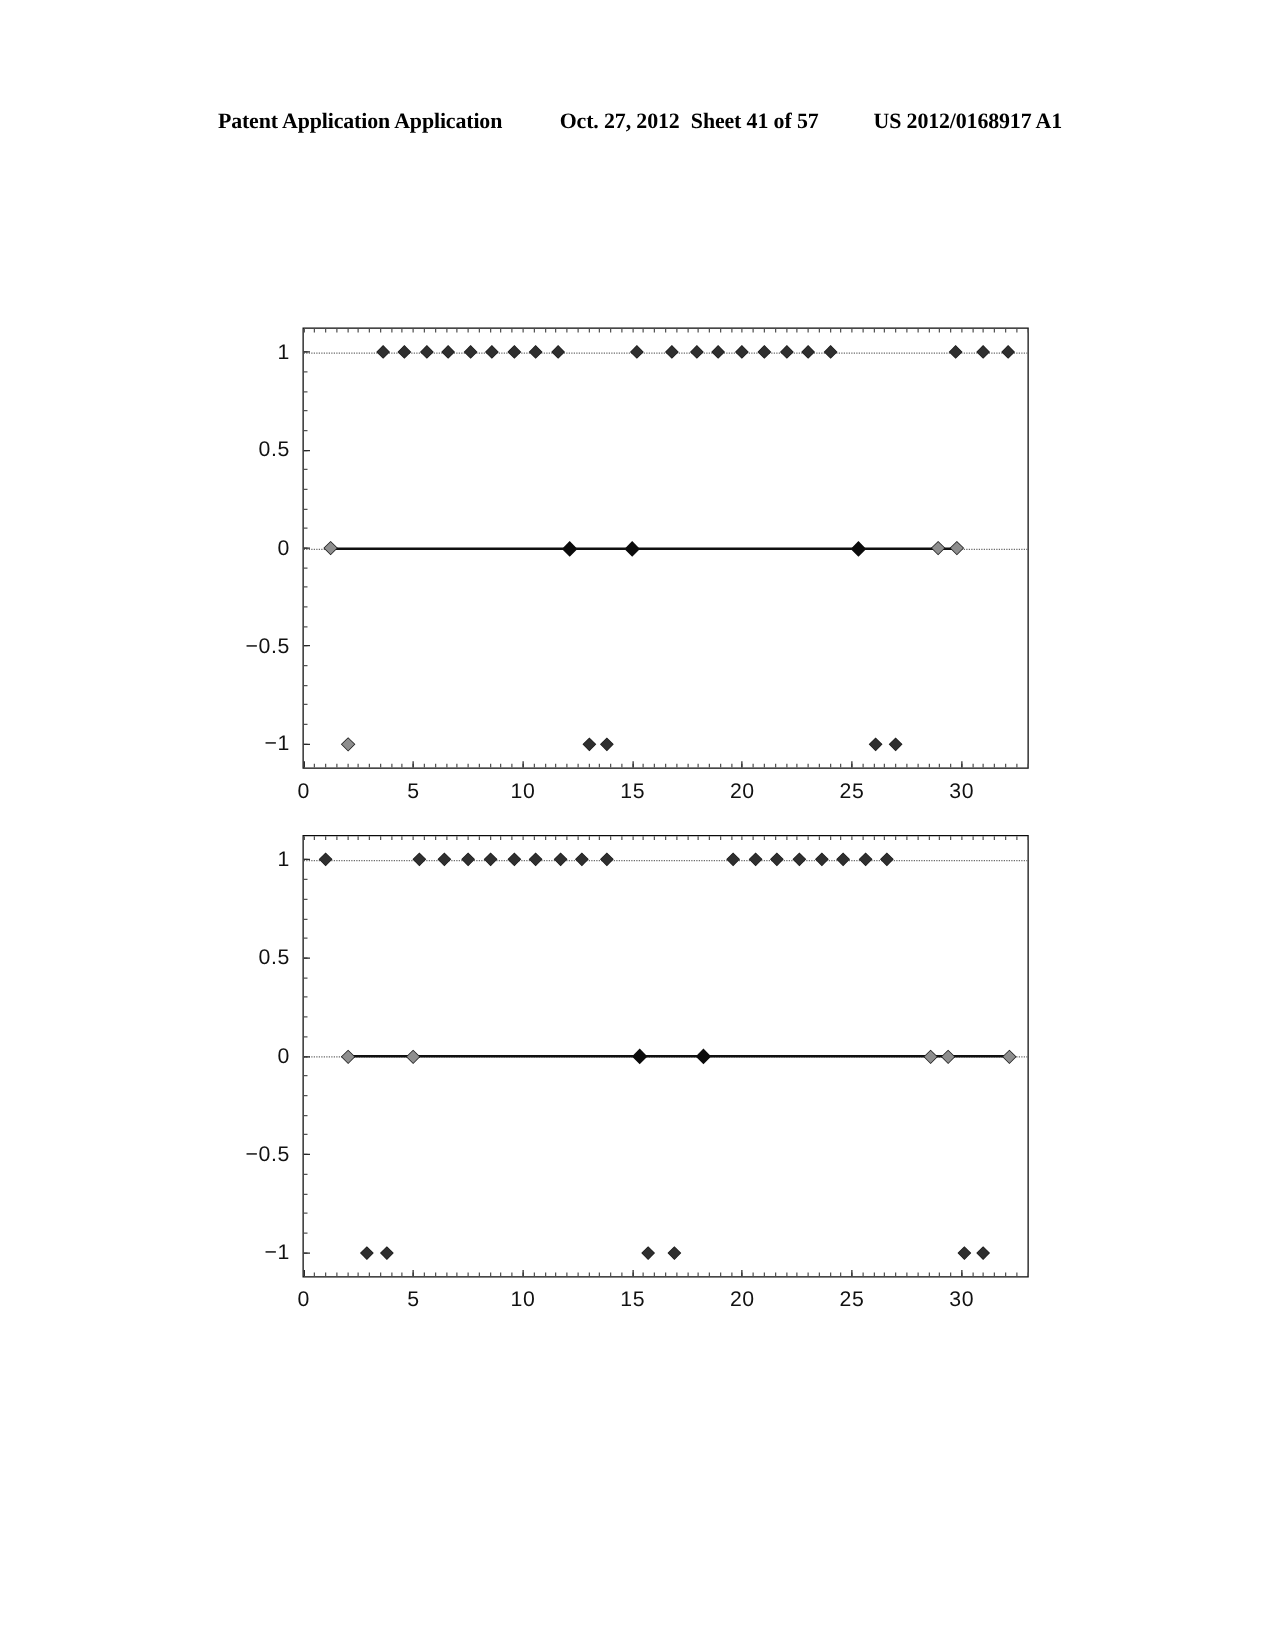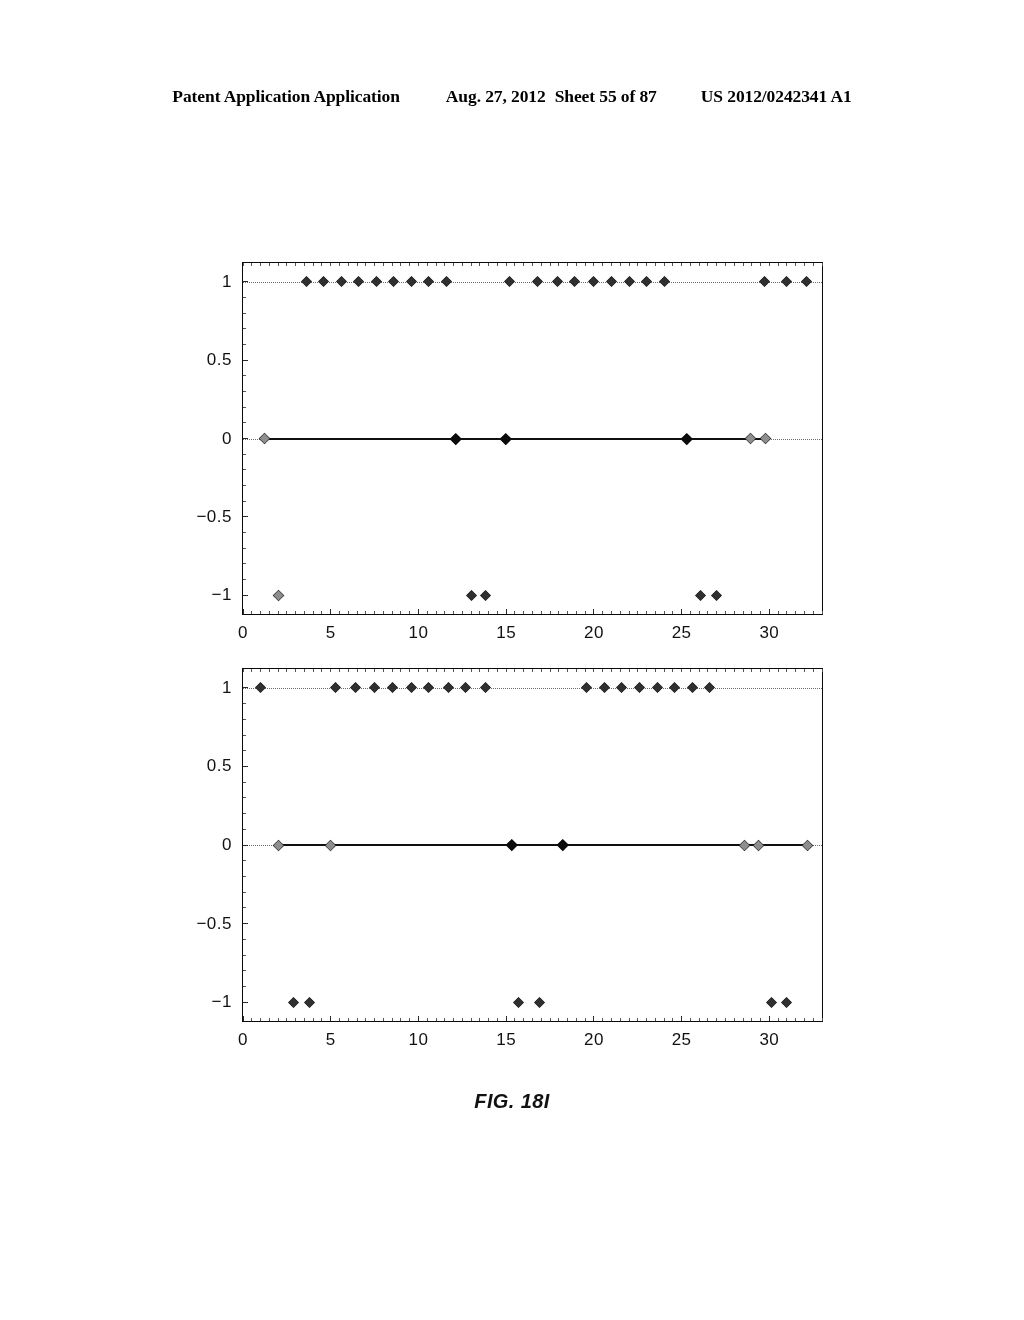--- a/index.html
+++ b/index.html
@@ -118,23 +118,23 @@
     color:#111;
   }
 </style>
 </head>
 <body>
 
 <div class="page">
 
   <div class="header">
     <span class="pub">Patent Application Application</span>
-    <span class="date">Aug. 27, 2012</span>
-    <span class="sheet">Sheet 55 of 87</span>
-    <span class="num">US 2012/0242341 A1</span>
+    <span class="date">Oct. 27, 2012</span>
+    <span class="sheet">Sheet 41 of 57</span>
+    <span class="num">US 2012/0168917 A1</span>
   </div>
 
   <div class="figure">
 
     <div class="chart" id="chart-1">
       <div class="plot-inner">
           <div class="gridline" style="top: 18.8036px;"></div>
           <div class="gridline" style="top: 97.1518px; border-top-color: transparent;"></div>
           <div class="gridline" style="top: 175.5px;"></div>
           <div class="gridline" style="top: 253.848px; border-top-color: transparent;"></div>
@@ -544,21 +544,20 @@
           <div class="pt" style="left: 449.164px; top: 18.8571px;"></div>
           <div class="pt" style="left: 466.709px; top: 18.8571px;"></div>
           <div class="pt open" style="left: 501.8px; top: 176px;"></div>
           <div class="pt open" style="left: 515.836px; top: 176px;"></div>
           <div class="pt" style="left: 528.118px; top: 333.143px;"></div>
           <div class="pt" style="left: 543.909px; top: 333.143px;"></div>
           <div class="pt open" style="left: 564.964px; top: 176px;"></div>
         </div>
     </div>
 
-    <div class="fig-caption">FIG. 18I</div>
   <div class="xlabel" style="left: 243px; top: 623px;">0</div>
       <div class="xlabel" style="left: 330.727px; top: 623px;">5</div>
       <div class="xlabel" style="left: 418.455px; top: 623px;">10</div>
       <div class="xlabel" style="left: 506.182px; top: 623px;">15</div>
       <div class="xlabel" style="left: 593.909px; top: 623px;">20</div>
       <div class="xlabel" style="left: 681.636px; top: 623px;">25</div>
       <div class="xlabel" style="left: 769.364px; top: 623px;">30</div>
       <div class="ylabel" style="left: 184px; width: 48px; top: 281.804px;">1</div>
       <div class="ylabel" style="left: 184px; width: 48px; top: 360.152px;">0.5</div>
       <div class="ylabel" style="left: 184px; width: 48px; top: 438.5px;">0</div>

